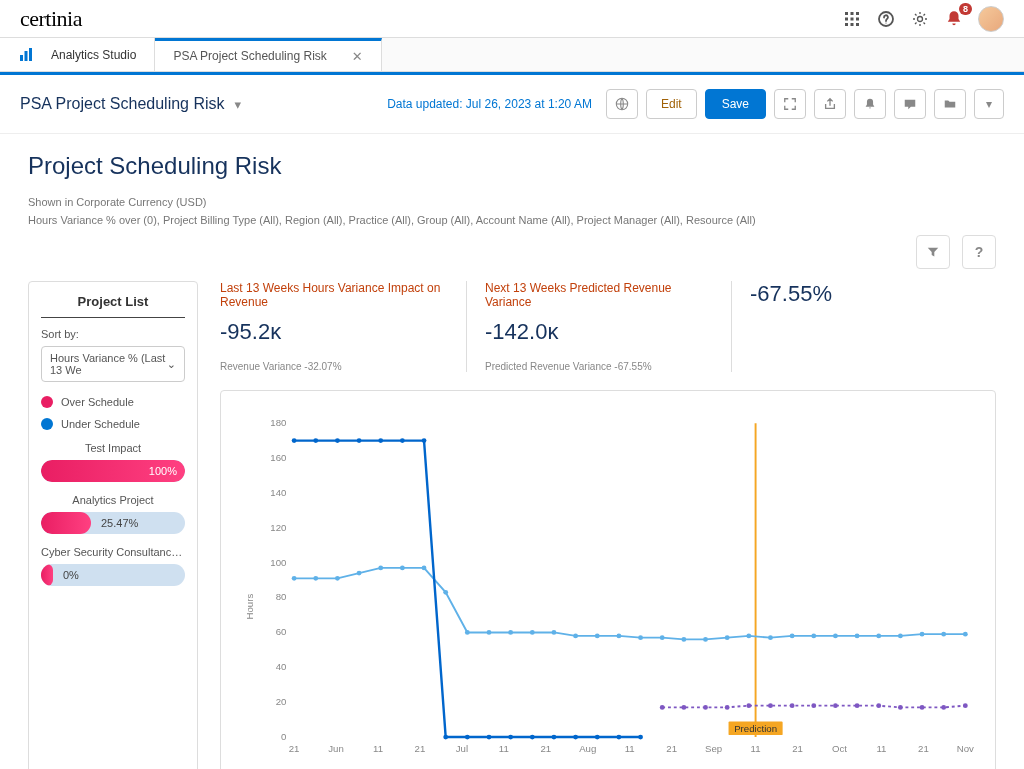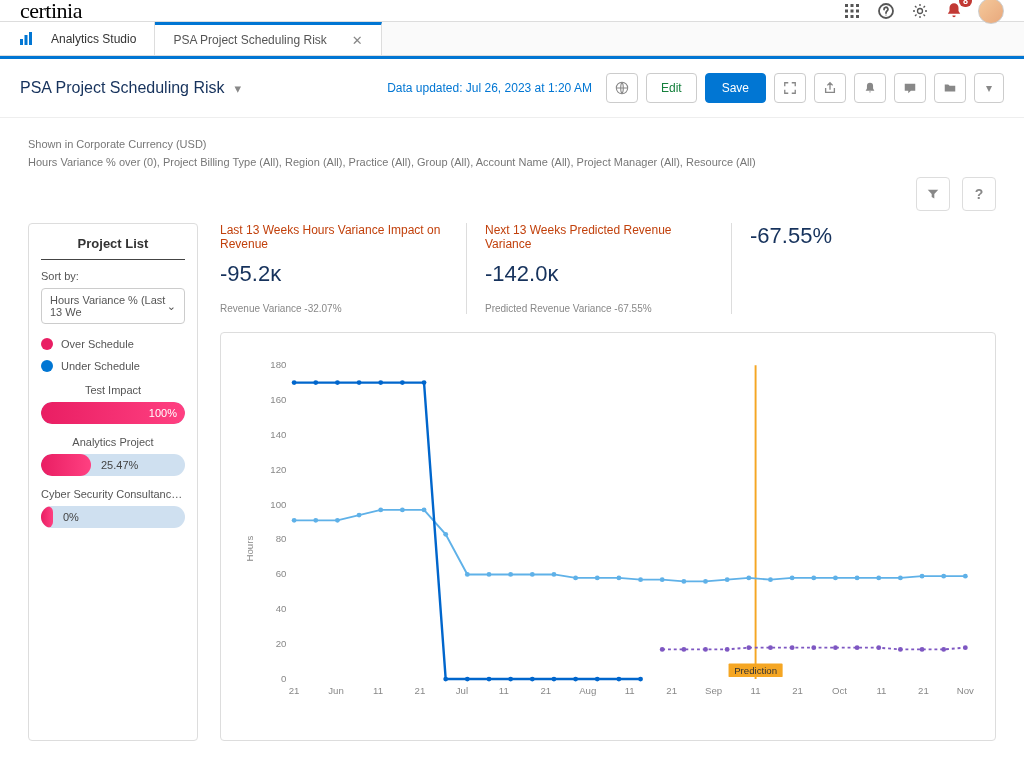--- a/index.html
+++ b/index.html
@@ -1,37 +1,37 @@
 <!DOCTYPE html>
 <html><head>
 <meta charset="utf-8">
 <style>
 * { box-sizing: border-box; margin: 0; padding: 0; }
 body { font-family: -apple-system, BlinkMacSystemFont, "Segoe UI", Arial, sans-serif; font-size: 13px; color: #16325c; background: #fff; }
-.top-header { display: flex; align-items: center; justify-content: space-between; padding: 8px 20px; border-bottom: 1px solid #ddd; height: 22px; }
+.top-header { display: flex; align-items: center; justify-content: space-between; padding: 8px 20px; border-bottom: 1px solid #ddd; height: 38px; }
 .logo { font-size: 22px; font-weight: 400; letter-spacing: -0.5px; color: #000; font-family: Georgia, serif; }
 .top-right { display: flex; align-items: center; gap: 14px; }
 .icon-btn { width: 20px; height: 20px; display: flex; align-items: center; justify-content: center; cursor: pointer; color: #555; position: relative; }
 .badge { position: absolute; top: -6px; right: -8px; background: #c23934; color: #fff; font-size: 9px; padding: 1px 4px; border-radius: 8px; font-weight: bold; }
 .avatar { width: 26px; height: 26px; border-radius: 50%; background: linear-gradient(135deg,#f5c99b,#e8a87c); border: 1px solid #ccc; }
 .tab-bar { display: flex; height: 34px; border-bottom: 1px solid #ddd; background: #fafafa; }
 .tab { display: flex; align-items: center; gap: 17px; padding: 0 18px; font-size: 12px; color: #555; border-right: 1px solid #ddd; cursor: pointer; }
 .tab.primary { background: #fff; color: #333; font-weight: 500; }
 .tab.primary svg { color: #0176d3; }
 .tab.active { border-top: 3px solid #0176d3; background: #fff; }
 .tab-close { font-size: 13px; color: #888; margin-left: 8px; }
 .blue-line { height: 3px; background: #0176d3; }
 .page-header { display: flex; align-items: center; justify-content: space-between; padding: 14px 20px; border-bottom: 1px solid #eee; }
 .ph-left { display: flex; align-items: center; gap: 10px; }
 .ph-title { font-size: 16px; font-weight: 400; }
 .chevron-down { color: #888; }
 .ph-right { display: flex; align-items: center; gap: 8px; }
 .data-updated { color: #0176d3; font-size: 12px; margin-right: 6px; text-align: right; }
 .pill-btn { border: 1px solid #ccc; background: #fff; border-radius: 4px; padding: 5px 8px; font-size: 12px; cursor: pointer; display: flex; align-items: center; justify-content: center; color: #555; min-width: 30px; height: 30px; }
-.pill-btn.edit { color: #15803d; padding: 9px 14px; }
+.pill-btn.edit { color: #a16207; padding: 9px 14px; }
 .pill-btn.save { background: #0176d3; color: #fff; border-color: #0176d3; padding: 5px 16px; }
 .content { padding: 18px 28px; }
 .dash-title { font-size: 24px; font-weight: 400; color: #16325c; margin-bottom: 14px; }
 .dash-sub { font-size: 11px; color: #777; line-height: 1.6; }
 .filter-row { display: flex; justify-content: flex-end; gap: 12px; margin-top: 6px; margin-bottom: 12px; }
 .sq-btn { width: 34px; height: 34px; border: 1px solid #ddd; border-radius: 4px; display: flex; align-items: center; justify-content: center; color: #888; cursor: pointer; }
 .main-grid { display: flex; gap: 22px; }
 .sidebar { width: 170px; border: 1px solid #ddd; border-radius: 4px; padding: 12px; }
 .sidebar h3 { font-size: 13px; font-weight: 700; text-align: center; color: #333; padding-bottom: 8px; border-bottom: 1px solid #444; margin-bottom: 10px; }
 .sort-label { font-size: 11px; color: #555; margin-bottom: 6px; }
@@ -157,20 +157,21 @@
           <path d="M2 4h4l1.5 1.5H14V12H2z"></path>
         </svg>
     </button>
     <button class="pill-btn">
         <span style="color:#888">▾</span>
       </button>
   </div>
 </div>
 
 <div class="content">
+  <div class="dash-title">Project Scheduling Risk</div>
   <div class="dash-sub">Shown in Corporate Currency (USD)</div>
   <div class="dash-sub">Hours Variance % over (0), Project Billing Type (All), Region (All), Practice (All), Group (All), Account Name (All), Project Manager (All), Resource (All)</div>
 
   <div class="filter-row">
     <div class="sq-btn">
       <svg width="14" height="14" viewBox="0 0 16 16" fill="#888">
           <path d="M2 3h12l-4.5 5v5l-3-1.5V8z"></path>
         </svg>
     </div>
     <div class="sq-btn" style="font-size:14px;font-weight:bold;color:#888">?</div>

